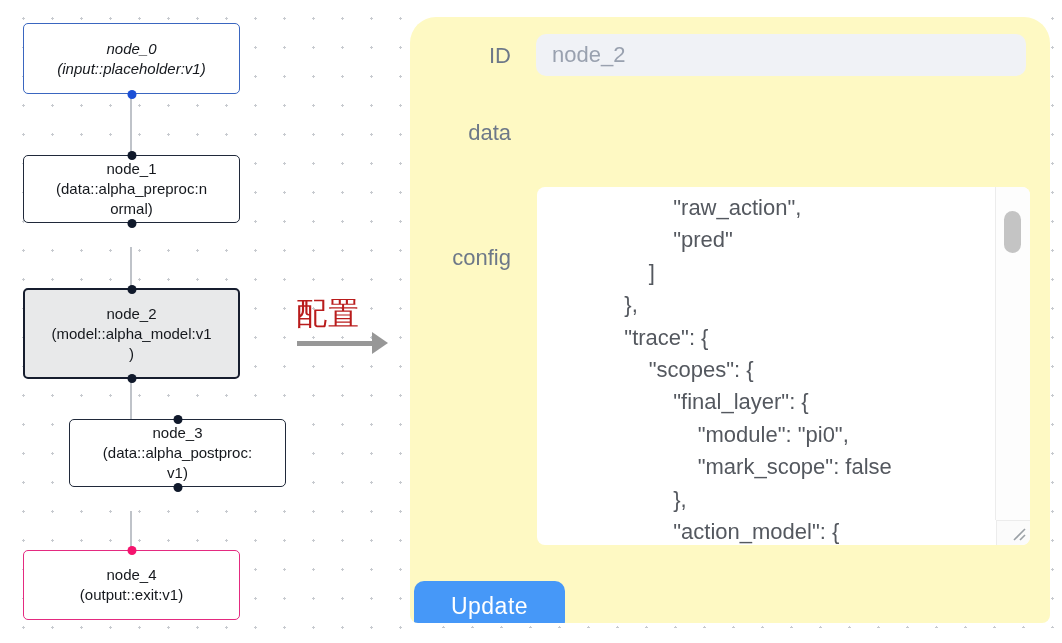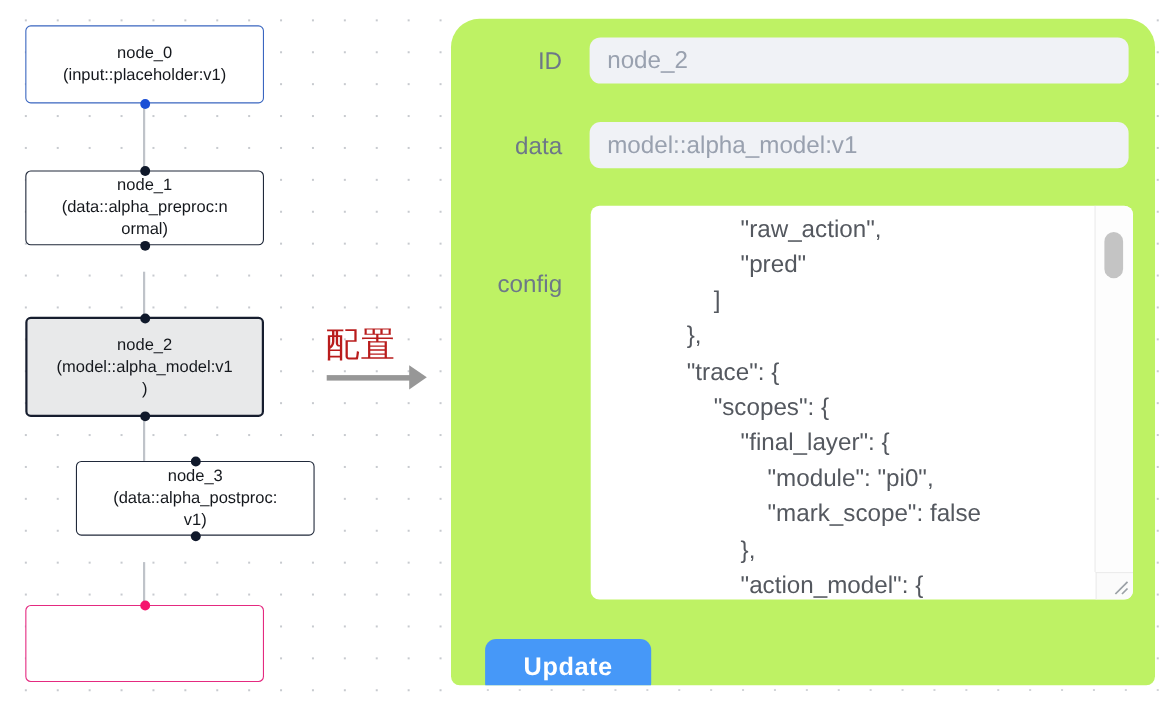--- a/index.html
+++ b/index.html
@@ -5,21 +5,21 @@
   html,body{margin:0;padding:0;background:#ffffff;font-family:"Liberation Sans",sans-serif;}
   .stage{position:relative;width:1062px;height:643px;overflow:hidden;background:#ffffff;}
   .dots{position:absolute;background-image:radial-gradient(circle,#c7cacf 1.2px,rgba(0,0,0,0) 1.4px);background-size:29px 29px;background-position:9px 4px;}
   .dots-left{left:0;top:0;width:420px;height:643px;}
   .dots-right{left:420px;top:0;width:642px;height:628px;}
 
   
   .node{position:absolute;left:23px;width:217px;background:#ffffff;border:1.5px solid #20293a;
         border-radius:5px;display:flex;align-items:center;justify-content:center;box-sizing:border-box;}
   .node-text{white-space:pre-line;text-align:center;font-size:15px;line-height:20px;color:#15181d;}
-  .n0{top:23px;height:71px;border-color:#3a66c0;}
+  .n0{top:23px;height:71px;border-color:#3a66c0;font-style:italic;}
   .n1{top:155px;height:68px;}
   .n2{top:288px;height:91px;border:2.5px solid #161d2e;background:#e8e9ea;}
   .n3{top:419px;height:68px;margin-left:46px;}
   .n4{top:550px;height:70px;border-color:#e42a80;}
   .handle{position:absolute;left:50%;transform:translateX(-50%);width:9px;height:9px;border-radius:50%;background:#10192b;}
   .handle.top{top:-5.5px;}
   .handle.bottom{bottom:-5.5px;}
   .handle.blue{background:#1b4fd6;}
   .handle.pink{background:#f5146e;}
   .edge{position:absolute;left:130px;width:2px;background:#bfc3c9;}
@@ -28,42 +28,42 @@
   .e2{top:379px;height:40px;}
   .e3{top:511px;height:39px;}
 
   
   .relay-label{position:absolute;left:296px;top:293px;font-size:31px;color:#b91c1c;letter-spacing:1px;}
   .arrow-line{position:absolute;left:297px;top:341px;width:77px;height:5px;background:#979797;}
   .arrow-head{position:absolute;left:372px;top:332px;width:0;height:0;
               border-left:16px solid #979797;border-top:11px solid transparent;border-bottom:11px solid transparent;}
 
   
-  .panel{position:absolute;left:410px;top:17px;width:640px;height:606px;background:#bef264;
+  .panel{position:absolute;left:410px;top:17px;width:640px;height:606px;background:#fef9c3;
          border-radius:26px 26px 8px 8px;overflow:hidden;}
   .panel label{position:absolute;width:101px;text-align:right;font-size:22px;color:#6d7888;}
   .lbl-id{left:0;top:26px;}
   .lbl-type{left:0;top:103px;}
   .lbl-config{left:0;top:196px;margin-top:32px;}
   .field{position:absolute;left:126px;width:490px;height:42px;box-sizing:border-box;border:none;outline:none;
          background:#f0f2f6;border-radius:10px;padding:0 16px;font-size:22px;color:#99a1af;
          font-family:"Liberation Sans",sans-serif;}
   .field-id{top:17px;}
   .field-type{top:94px;}
   .config-box{position:absolute;left:127px;top:170px;width:493px;height:358px;background:#ffffff;
               border-radius:8px;overflow:hidden;}
   .config-box pre{margin:0;padding:5px 0 0 14px;font-family:"Liberation Sans",sans-serif;
                   font-size:22px;line-height:32.4px;color:#54585f;white-space:pre;}
   .vscroll{position:absolute;right:0;top:0;bottom:25px;width:34px;background:#fdfdfd;border-left:1px solid #ececec;}
   .vthumb{position:absolute;left:8px;top:24px;width:17px;height:42px;border-radius:9px;background:#c4c4c4;}
   .resize-corner{position:absolute;right:0;bottom:0;width:34px;height:25px;background:#fbfbfb;
                  border-left:1px solid #ececec;border-top:1px solid #ececec;box-sizing:border-box;}
   .resize-corner svg{position:absolute;right:3px;bottom:3px;}
-  .update-btn{position:absolute;left:31px;top:564px;width:151px;height:50px;border:none;cursor:pointer;
-              background:#4698f8;color:#ffffff;font-size:23px;font-weight:bold;border-radius:10px;
+  .update-btn{position:absolute;left:4px;top:564px;width:151px;height:50px;border:none;cursor:pointer;
+              background:#4698f8;color:#ffffff;font-size:23px;font-weight:normal;border-radius:10px;
               font-family:"Liberation Sans",sans-serif;letter-spacing:0.5px;}
 </style>
 </head>
 <body>
 
 <div class="stage">
   <div class="dots dots-left"></div>
   <div class="dots dots-right"></div>
 
   <div class="edge e0"></div>
@@ -95,33 +95,34 @@
 
   <div class="node n3">
     <div class="node-text">node_3
 (data::alpha_postproc:
 v1)</div>
     <span class="handle top"></span>
     <span class="handle bottom"></span>
   </div>
 
   <div class="node n4">
+    <div class="node-text">node_4
+(output::exit:v1)</div>
     <span class="handle top pink"></span>
   </div>
 
   <div class="relay-label">配置</div>
   <div class="arrow-line"></div>
   <div class="arrow-head"></div>
 
   <div class="panel">
     <label class="lbl-id">ID</label>
     <input class="field field-id" value="node_2" style="">
 
     <label class="lbl-type">data</label>
-    <input class="field field-type" value="model::alpha_model:v1" style="">
 
     <label class="lbl-config">config</label>
     <div class="config-box">
       <pre>                    "raw_action",
                     "pred"
                 ]
             },
             "trace": {
                 "scopes": {
                     "final_layer": {

